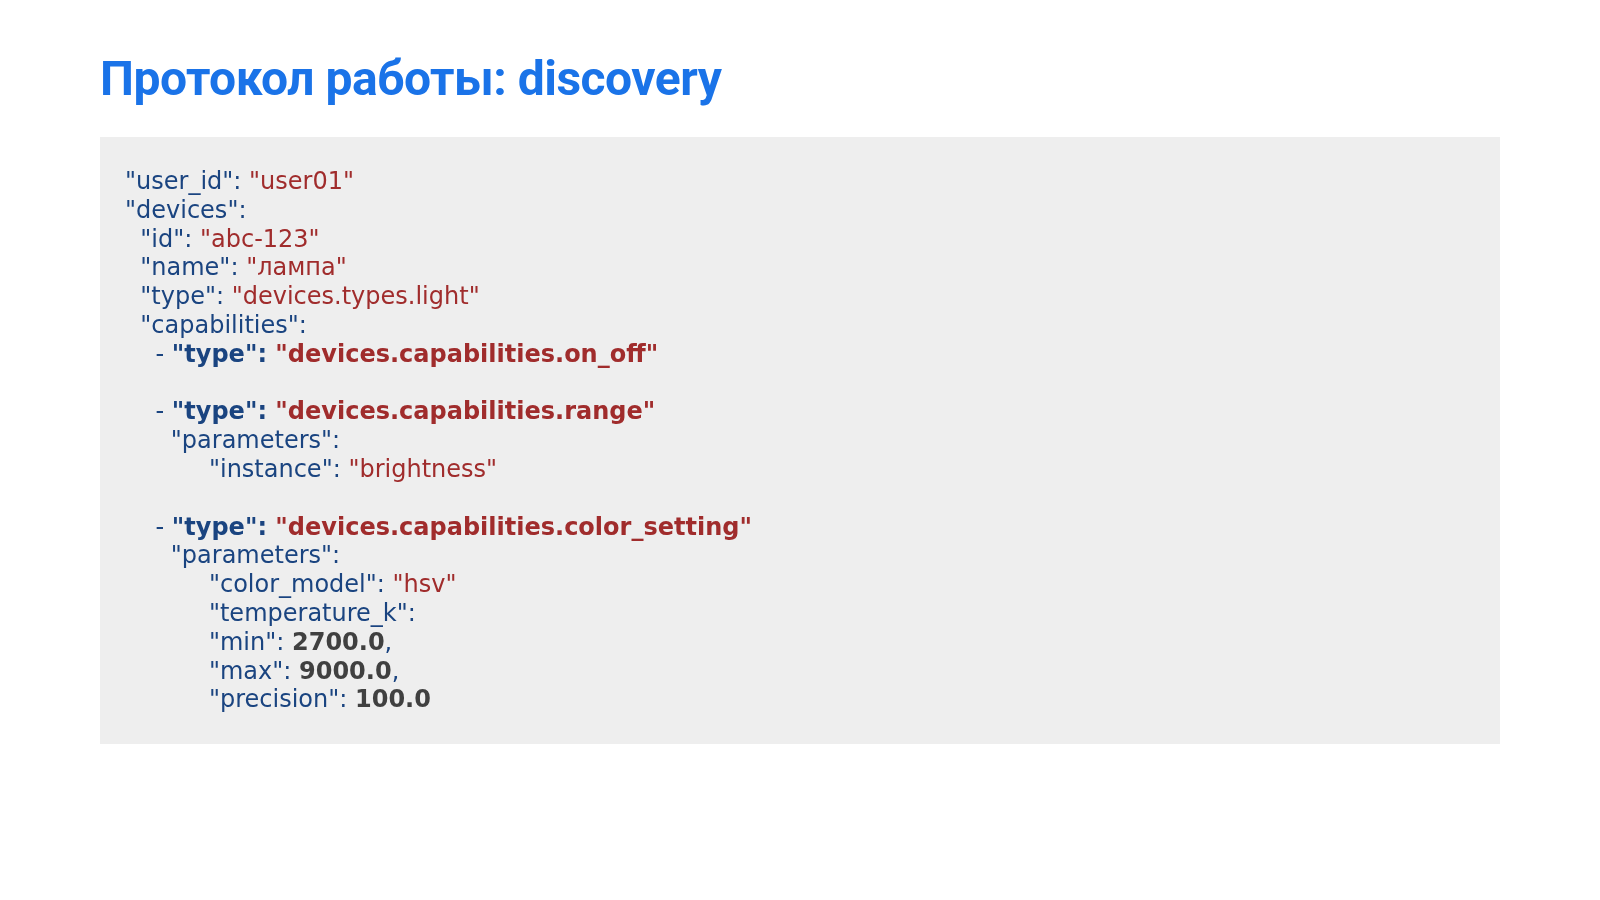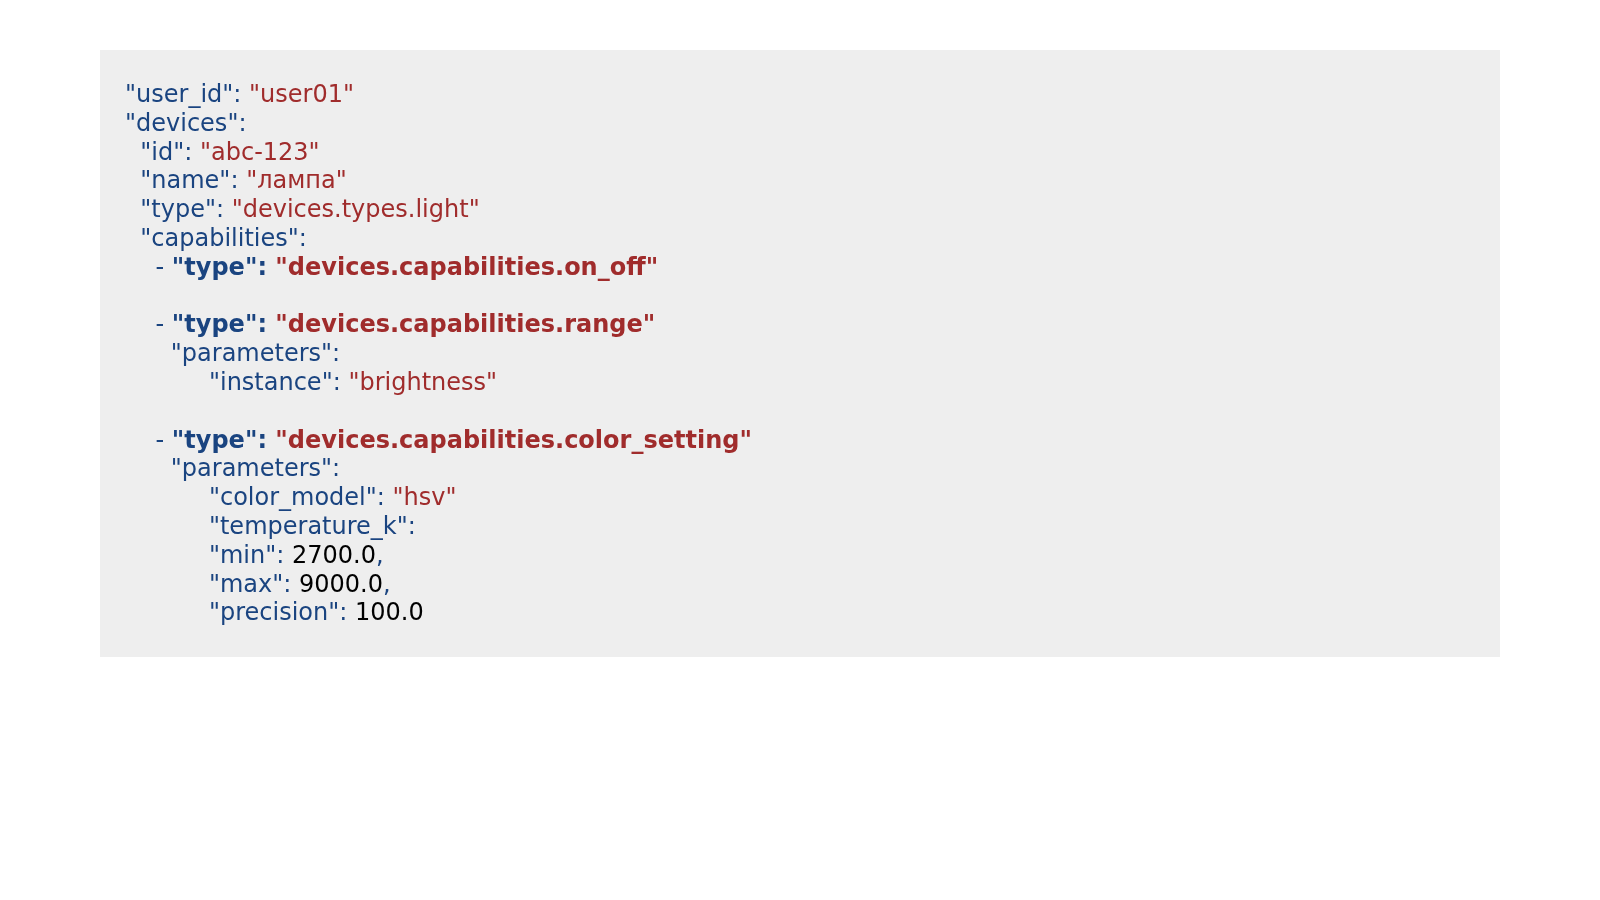--- a/index.html
+++ b/index.html
@@ -27,24 +27,25 @@
     padding: 30px 25px 30px 25px;
     font-family: "DejaVu Sans", "Segoe UI", Arial, sans-serif;
     font-size: 24px;
     line-height: 1.2;
     white-space: pre;
     color: #1a4480;
     box-sizing: border-box;
   }
   .key    { color: #1a4480; }
   .str    { color: #a02c2c; }
-  .num    { color: #000000; }
+  .num    { color: #404040; font-weight: bold; }
   .punct  { color: #1a4480; }
   .bold   { font-weight: 700; }
   .line   { display: block; }
 </style>
 </head>
 <body>
 
 <div class="slide">
+  <h1 class="title">Протокол работы: discovery</h1>
 
   <div class="code-block"><span class="line"><span class="key">"user_id"</span><span class="punct">: </span><span class="str">"user01"</span></span><span class="line"><span class="key">"devices"</span><span class="punct">:</span></span><span class="line">  <span class="key">"id"</span><span class="punct">: </span><span class="str">"abc-123"</span></span><span class="line">  <span class="key">"name"</span><span class="punct">: </span><span class="str">"лампа"</span></span><span class="line">  <span class="key">"type"</span><span class="punct">: </span><span class="str">"devices.types.light"</span></span><span class="line">  <span class="key">"capabilities"</span><span class="punct">:</span></span><span class="line">    <span class="punct">- </span><span class="key bold">"type"</span><span class="punct bold">: </span><span class="str bold">"devices.capabilities.on_off"</span></span><span class="line"> </span><span class="line">    <span class="punct">- </span><span class="key bold">"type"</span><span class="punct bold">: </span><span class="str bold">"devices.capabilities.range"</span></span><span class="line">      <span class="key">"parameters"</span><span class="punct">:</span></span><span class="line">           <span class="key">"instance"</span><span class="punct">: </span><span class="str">"brightness"</span></span><span class="line"> </span><span class="line">    <span class="punct">- </span><span class="key bold">"type"</span><span class="punct bold">: </span><span class="str bold">"devices.capabilities.color_setting"</span></span><span class="line">      <span class="key">"parameters"</span><span class="punct">:</span></span><span class="line">           <span class="key">"color_model"</span><span class="punct">: </span><span class="str">"hsv"</span></span><span class="line">           <span class="key">"temperature_k"</span><span class="punct">:</span></span><span class="line">           <span class="key">"min"</span><span class="punct">: </span><span class="num">2700.0</span><span class="punct">,</span></span><span class="line">           <span class="key">"max"</span><span class="punct">: </span><span class="num">9000.0</span><span class="punct">,</span></span><span class="line">           <span class="key">"precision"</span><span class="punct">: </span><span class="num">100.0</span></span></div>
 </div>
 
 </body></html>

